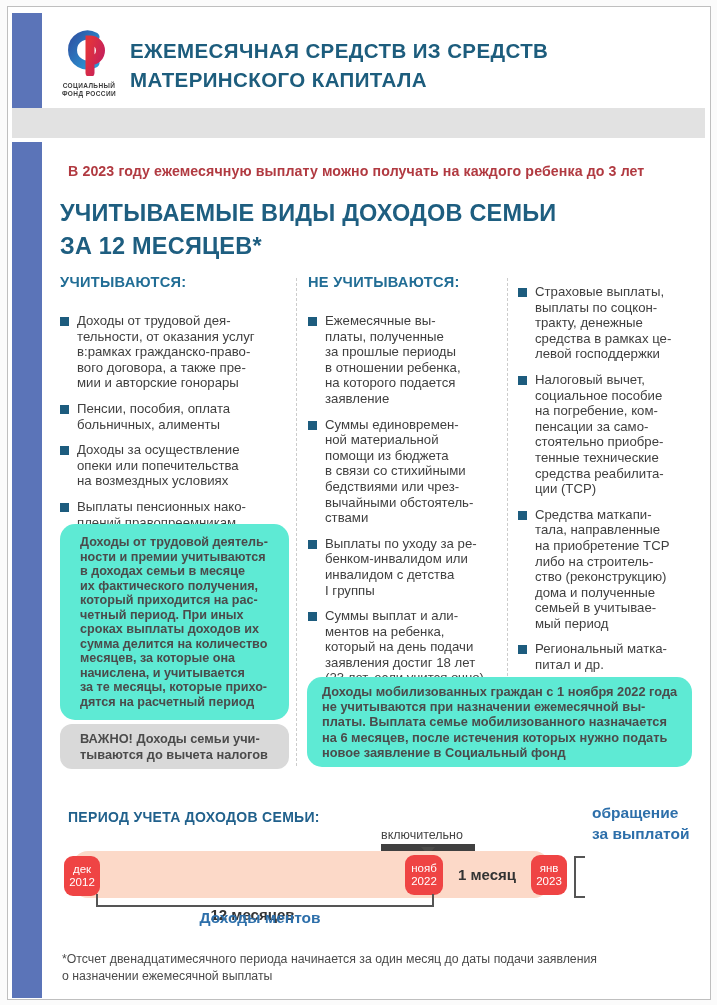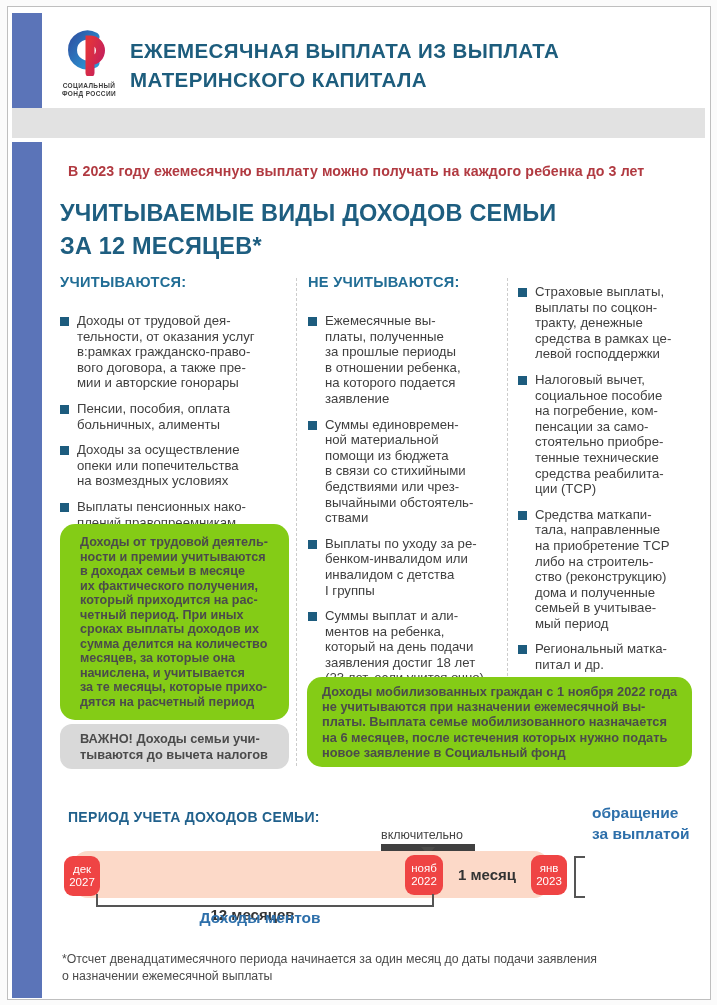--- a/index.html
+++ b/index.html
@@ -20,21 +20,21 @@
   .divider{position:absolute;top:278px;height:488px;border-left:1px dashed #cccccc;width:0;}
   .d1{left:296px;} .d2{left:507px;}
 
   .col{position:absolute;}
   .col-header{font-size:14.6px;font-weight:700;color:#216d95;letter-spacing:.3px;margin-bottom:23px;}
   .bullet{display:flex;margin-bottom:10px;}
   .sq{flex:0 0 auto;width:9px;height:9px;background:#1d5c7e;margin:4px 8px 0 0;}
   .bt{font-size:13.2px;color:#3f3f3f;line-height:15.6px;white-space:pre-line;}
 
   .notebox{position:absolute;border-radius:15px;font-weight:700;color:#4b4b4b;white-space:pre-line;}
-  .pink{background:#84cc16;}
+  .pink{background:#5eead4;}
   .gray{background:#d9d9d9;}
   .nb1{left:60px;top:524px;width:195px;padding:11px 14px 11px 20px;font-size:12.6px;line-height:14.5px;}
   .nb2{left:60px;top:724px;width:195px;padding:7px 14px 7px 20px;font-size:12.8px;line-height:15.5px;border-radius:12px;}
   .nb3{left:307px;top:677px;width:356px;padding:7px 14px 7px 15px;font-size:12.8px;line-height:15.2px;}
 
   .tl-header{position:absolute;left:68px;top:809px;font-size:14px;font-weight:700;color:#21618c;letter-spacing:.3px;}
   .tl-incl{position:absolute;left:381px;top:828px;width:94px;text-align:left;font-size:12.5px;color:#444444;border-bottom:8px solid #404040;padding-bottom:2px;}
   .tl-arrow{position:absolute;left:421px;top:847px;width:0;height:0;border-left:7px solid transparent;border-right:7px solid transparent;border-top:8px solid #4b4b49;}
   .tl-bar{position:absolute;left:72px;top:851px;width:478px;height:47px;background:#fcd9c8;border-radius:16px;}
   .badge{position:absolute;background:#ef4444;color:#ffffff;border-radius:9px;width:36px;height:40px;display:flex;flex-direction:column;align-items:center;justify-content:center;font-size:11.5px;font-weight:400;line-height:13px;}
@@ -70,21 +70,21 @@
         </linearGradient>
       </defs>
       <path d="M37 9 A15 15 0 1 0 37 35" fill="none" stroke="url(#lgB)" stroke-width="9" stroke-linecap="round"></path>
       <path d="M32 45 L32 12 A10.5 10.5 0 1 1 32 33" fill="none" stroke="url(#lgR)" stroke-width="9" stroke-linecap="round"></path>
     </svg>
     <div class="org">
       <div>СОЦИАЛЬНЫЙ</div>
       <div>ФОНД РОССИИ</div>
     </div>
   </div>
-  <div class="header-title">ЕЖЕМЕСЯЧНАЯ ВЫПЛАТА ИЗ ВЫПЛАТА
+  <div class="header-title">ЕЖЕМЕСЯЧНАЯ СРЕДСТВ ИЗ СРЕДСТВ
 МАТЕРИНСКОГО КАПИТАЛА</div>
 
   <div class="notice">В 2023 году ежемесячную выплату можно получать на каждого ребенка до 3 лет</div>
   <div class="main-title">УЧИТЫВАЕМЫЕ ВИДЫ ДОХОДОВ СЕМЬИ
 ЗА 12 МЕСЯЦЕВ*</div>
 
   <div class="divider d1"></div>
   <div class="divider d2"></div>
 
   <div class="col" style="left:60px;top:274px;width:232px;">
@@ -212,21 +212,21 @@
 на 6 месяцев, после истечения которых нужно подать
 новое заявление в Социальный фонд</div>
 
   <div class="tl-header">ПЕРИОД УЧЕТА ДОХОДОВ СЕМЬИ:</div>
   <div class="tl-incl">включительно</div>
   <div class="tl-arrow"></div>
   <div class="tl-bar"></div>
 
   <div class="badge bg1">
     <span>дек</span>
-    <span>2027</span>
+    <span>2012</span>
   </div>
   <div class="seglabel sl1">12 месяцев</div>
   <div class="badge bg2">
     <span>нояб</span>
     <span>2022</span>
   </div>
   <div class="seglabel sl2">1 месяц</div>
   <div class="badge bg3">
     <span>янв</span>
     <span>2023</span>

